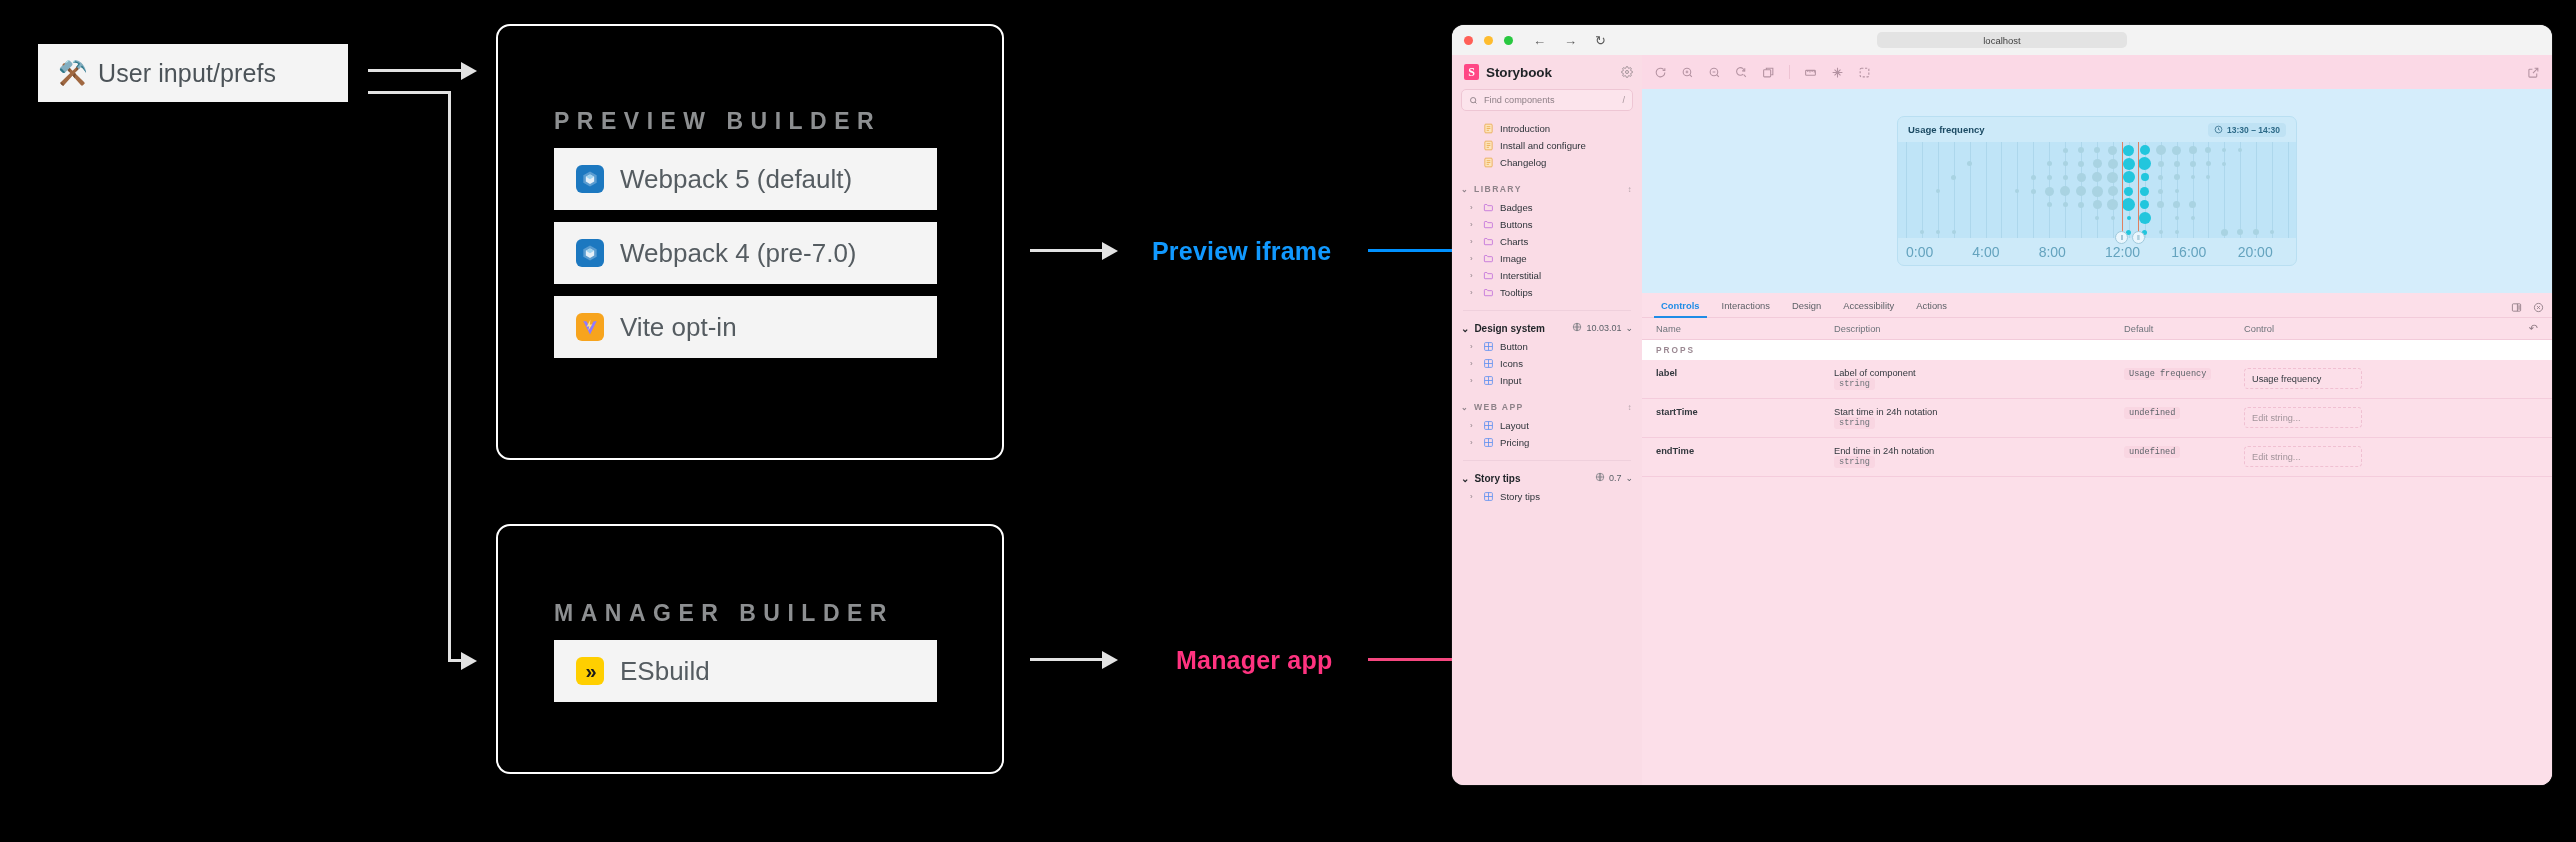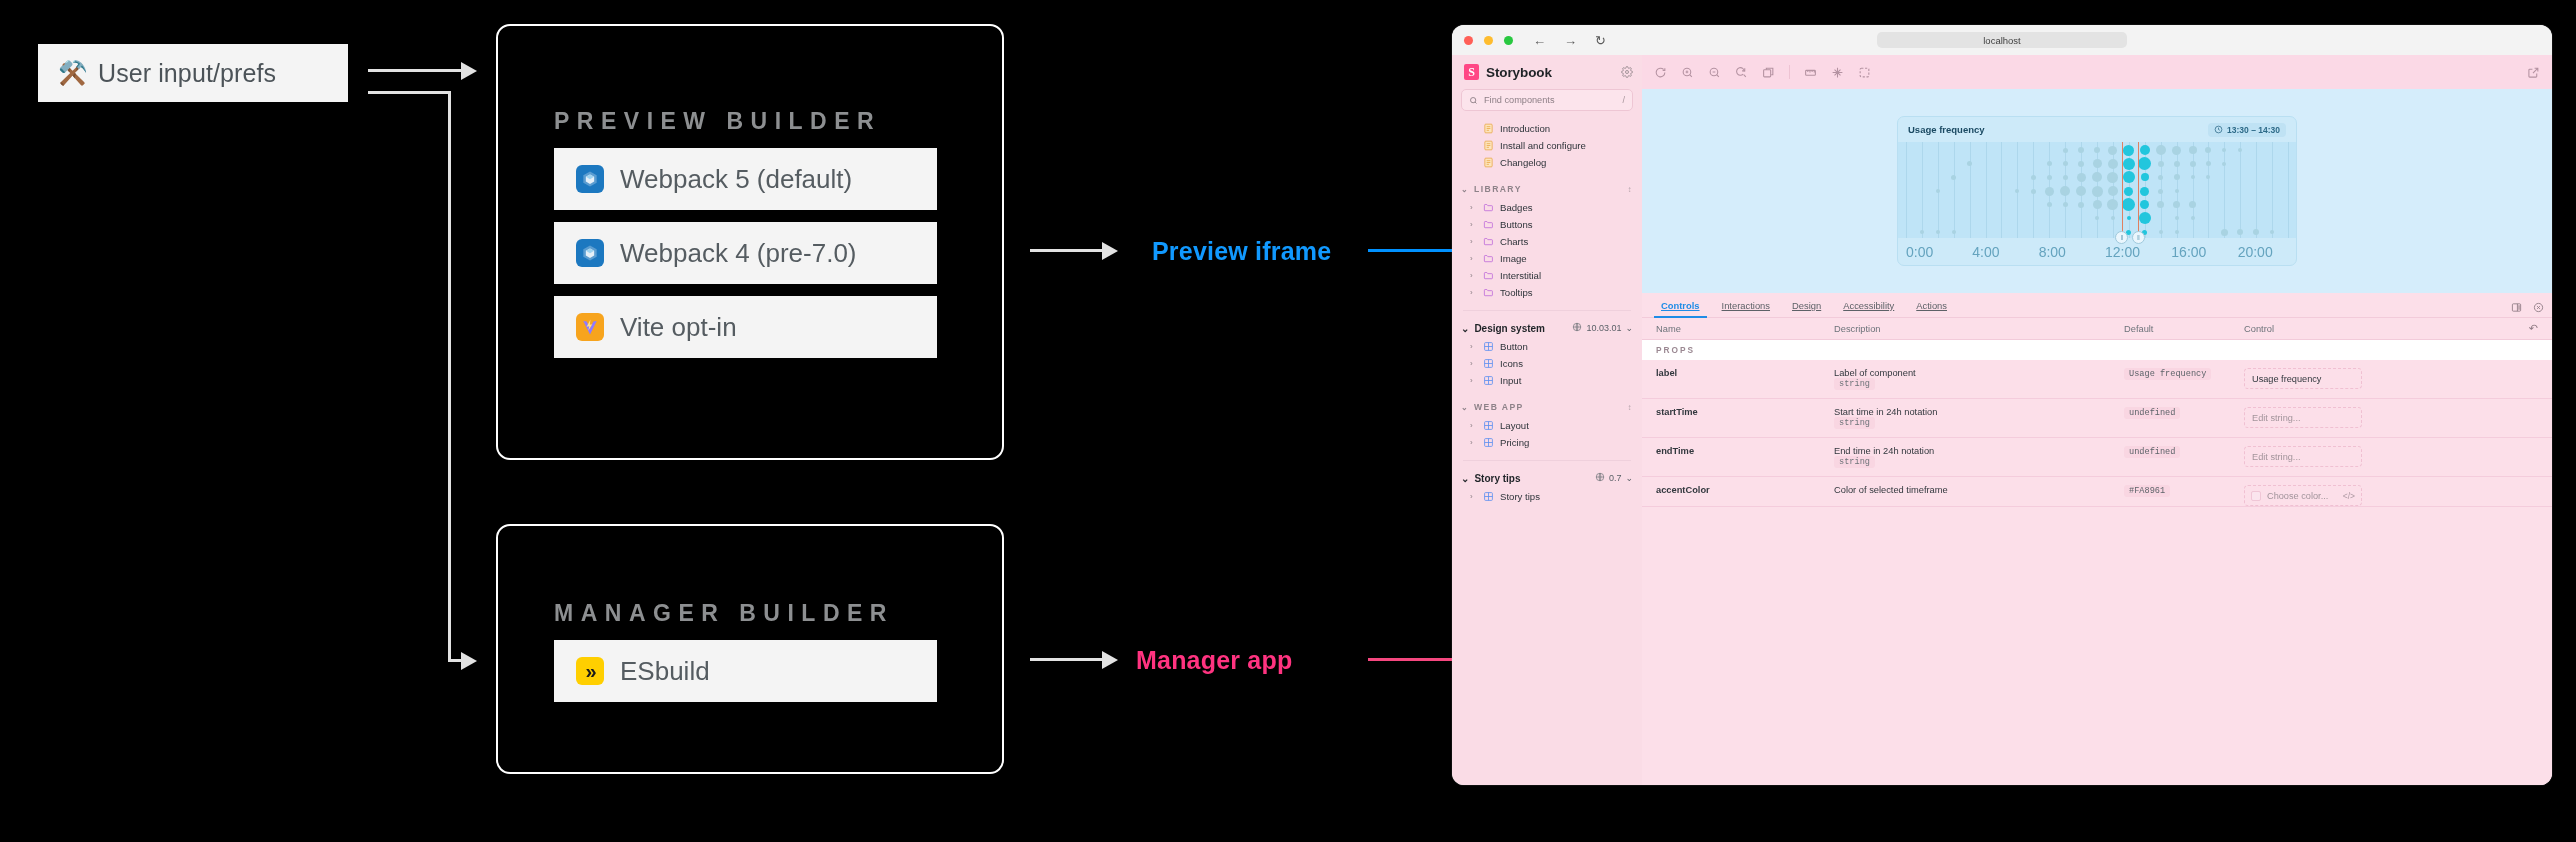--- a/index.html
+++ b/index.html
@@ -164,21 +164,21 @@
   }
   .axis span { position:absolute; }
 
   
   .sb-panel { flex:1; background:#fcdfe9; display:flex; flex-direction:column; }
   .panel-tabs {
     height:25px; display:flex; align-items:flex-end; gap:0; padding:0 8px;
     border-bottom:1px solid #f2cbda; position:relative;
   }
   .ptab {
-    font-size:9.4px; color:#5d6167; padding:0 11px 6px 11px; position:relative;text-decoration:underline;
+    font-size:9.4px; color:#5d6167; padding:0 11px 6px 11px; position:relative;
   }
   .ptab.active { color:#1f8ce6; font-weight:600; }
   .ptab.active::after {
     content:""; position:absolute; left:4px; right:4px; bottom:-1px; height:2px;
     background:#1f8ce6;
   }
   .panel-tools { margin-left:auto; display:flex; gap:11px; align-items:center;
                  padding-bottom:4px; color:#8e7a83; }
   .panel-tools svg { width:11px; height:11px; display:block; }
 
@@ -280,21 +280,21 @@
   </div>
 
   <div class="arrow-line" style="left:1030px;top:249px;width:72px;height:3px;"></div>
   <div class="arrow-head" style="left:1102px;top:242px;"></div>
   <div class="label-annot label-blue" style="left:1152px;top:237px;">Preview iframe</div>
   <div class="arrow-line" style="left:1368px;top:249px;width:436px;height:3px;background:#0091ff;"></div>
   <div class="arrow-head blue" style="left:1804px;top:242px;"></div>
 
   <div class="arrow-line" style="left:1030px;top:658px;width:72px;height:3px;"></div>
   <div class="arrow-head" style="left:1102px;top:651px;"></div>
-  <div class="label-annot label-pink" style="left:1136px;top:646px;">Manager app</div>
+  <div class="label-annot label-pink" style="left:1176px;top:646px;">Manager app</div>
   <div class="arrow-line" style="left:1368px;top:658px;width:246px;height:3px;background:#f5477f;"></div>
   <div class="arrow-head pink" style="left:1614px;top:651px;"></div>
 
   <div class="browser">
 
     <div class="browser-chrome">
       <span class="dot r"></span>
       <span class="dot y"></span>
       <span class="dot g"></span>
       <span class="nav-ico" style="margin-left:9px;">←</span>
@@ -729,33 +729,19 @@
               <div class="c-desc">
                 <span>End time in 24h notation</span><br>
                 <span class="ty">string</span>
               </div>
               <div class="c-def"><span class="v">undefined</span></div>
               <div class="c-ctrl">
                 <div class="ctrl-input ph">Edit string...</div>
               </div>
             </div>
 
-            <div class="crow" style="min-height:26px;">
-              <div class="c-name">accentColor</div>
-              <div class="c-desc">
-                <span>Color of selected timeframe</span>
-              </div>
-              <div class="c-def"><span class="v">#FA8961</span></div>
-              <div class="c-ctrl">
-                <div class="ctrl-color">
-                  <span class="swatch"></span>
-                  <span>Choose color...</span>
-                  <span class="codeico">&lt;/&gt;</span>
-                </div>
-              </div>
-            </div>
           </div>
         </div>
 
       </div>
     </div>
   </div>
 </div>
 
 </body></html>

